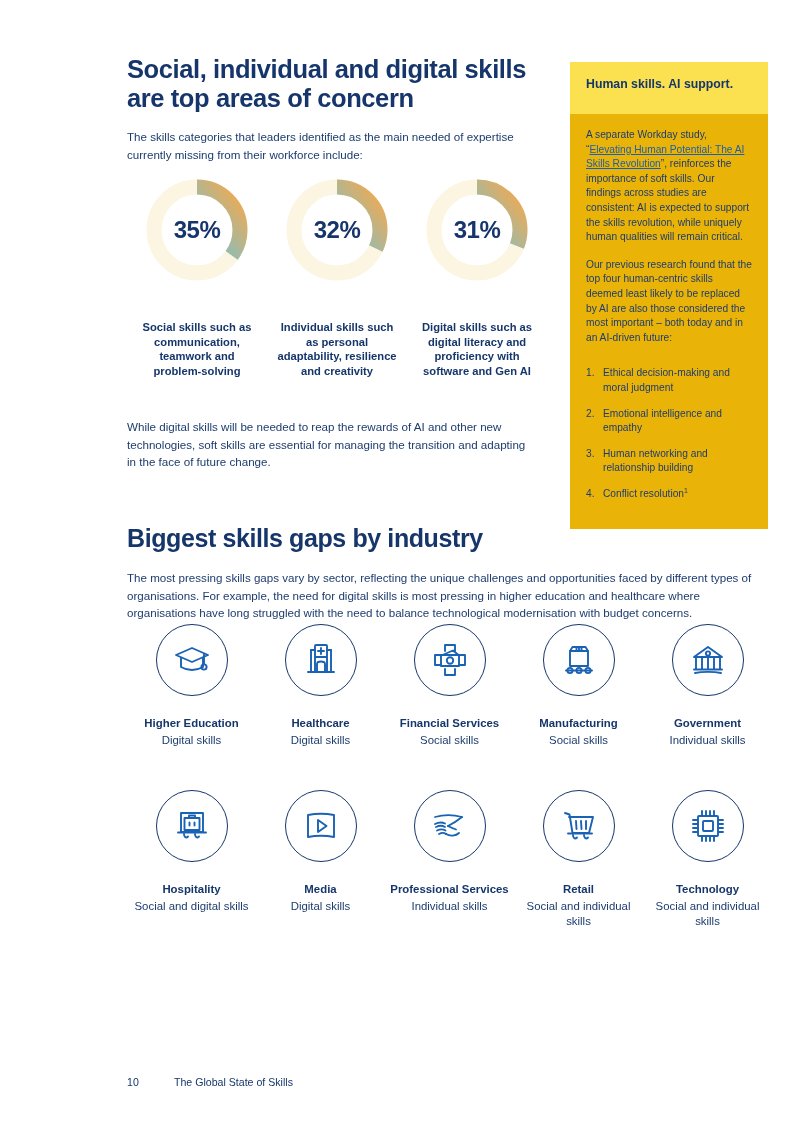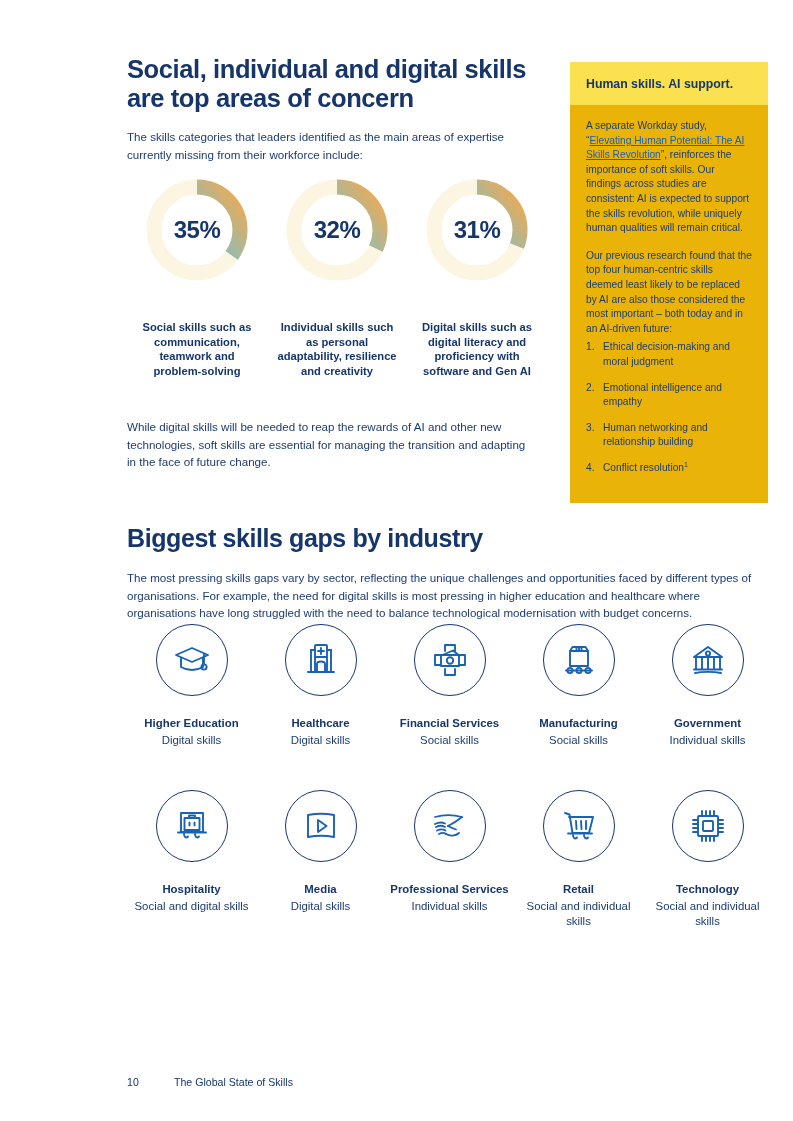--- a/index.html
+++ b/index.html
@@ -40,28 +40,28 @@
   .donut-label{
     margin-top:36px;text-align:center;font-size:11.2px;line-height:14.6px;
     font-weight:700;color:#16366b;width:124px;
   }
 
   .closing{position:absolute;left:127px;top:418px;width:400px;}
 
   
   .sidebar{position:absolute;left:570px;top:62px;width:198px;}
   .sidebar-head{
-    background:#fbe14f;padding:14px 16px 13px 16px;
+    background:#fbe14f;padding:14px 16px 22px 16px;
     font-size:12.3px;font-weight:700;color:#16366b;line-height:16px;
   }
   .sidebar-body{
     background:#eab308;padding:14px 16px 28px 16px;
   }
   .sidebar-body p{margin:0 0 13px 0;font-size:10.2px;line-height:14.6px;color:#1d3c6e;}
-  .sidebar-body p:last-of-type{margin-bottom:4px;}
+  .sidebar-body p:last-of-type{margin-bottom:21px;}
   .sb-link{color:#1a5fb0;text-decoration:underline;}
   .sb-list{margin:0;padding:0;list-style:none;counter-reset:sbnum;}
   .sb-list li{
     position:relative;padding-left:17px;margin-bottom:11px;
     font-size:10.2px;line-height:14.6px;color:#1d3c6e;
   }
   .sb-list li:last-child{margin-bottom:0;}
   .sb-list li .num{position:absolute;left:0;top:0;}
   sup{font-size:7px;vertical-align:super;line-height:0;}
 
@@ -102,21 +102,21 @@
   }
   .footer .pg{width:14px;}
 </style>
 </head>
 <body>
 
 <div class="page">
 
   <div class="left-col">
     <div class="h1">Social, individual and digital skills are top areas of concern</div>
-    <div class="body intro">The skills categories that leaders identified as the main areas of expertise currently missing from their workforce include:</div>
+    <div class="body intro">The skills categories that leaders identified as the main needed of expertise currently missing from their workforce include:</div>
   </div>
 
   <div class="donuts">
 
     <div class="donut-cell">
       <div class="donut-wrap">
         <svg width="108" height="108" viewBox="0 0 108 108">
           <defs>
             <linearGradient id="g1" x1="0.18" y1="0" x2="0.95" y2="1">
               <stop offset="0%" stop-color="#1f78b8"></stop>

